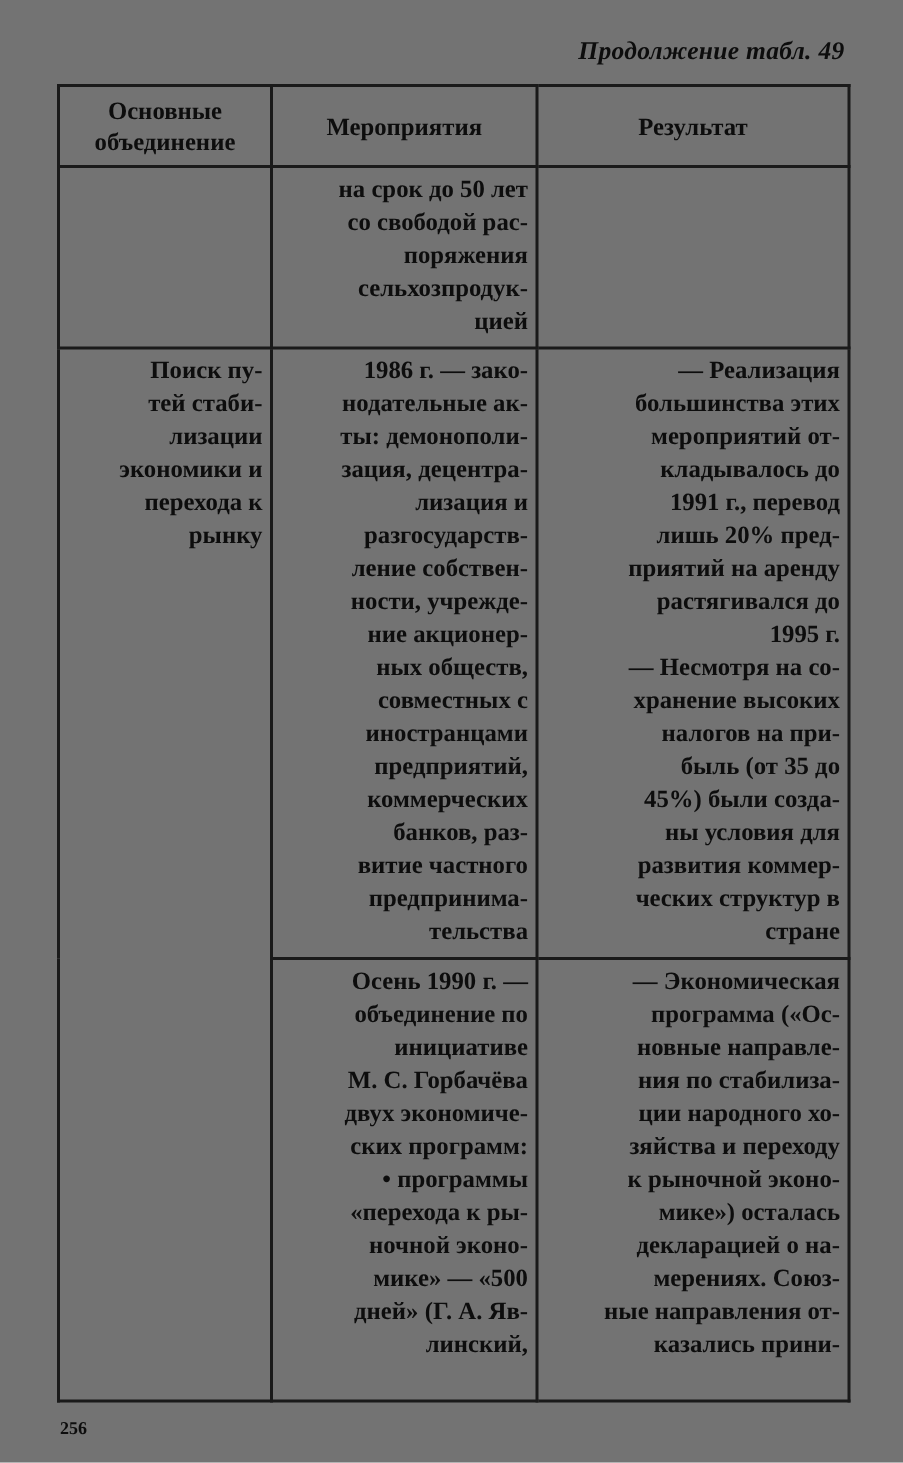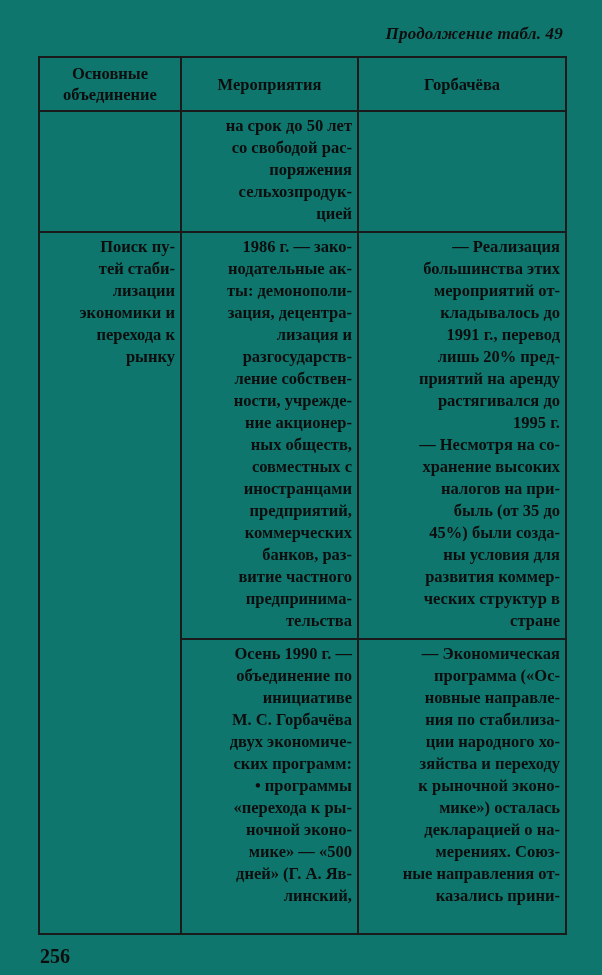--- a/index.html
+++ b/index.html
@@ -5,21 +5,21 @@
   html, body {
     margin: 0;
     padding: 0;
     background: #e8e8e8;
   }
   .page {
     position: relative;
     width: 602px;
     height: 975px;
     margin: 0 auto;
-    background: #0f766e;
+    background: #737373;
     box-sizing: border-box;
     padding: 20px 37px 0 38px;
     overflow: hidden;
     font-family: "Liberation Serif", "DejaVu Serif", serif;
     color: #0d0d0d;
   }
   .caption {
     text-align: right;
     font-size: 17px;
     font-weight: 700;
@@ -54,21 +54,21 @@
   col.c3 { width: 208px; }
   table.doc-table td {
     font-size: 16.5px;
     line-height: 22px;
     padding: 3px 5px 6px 8px;
     white-space: pre-line;
   }
   td.cell-direction { padding-left: 6px; margin-top: 44px; }
   tr.row-last td { padding-bottom: 26px; }
   .page-number {
-    font-size: 20px;
+    font-size: 12px;
     font-weight: 700;
     margin-top: 10px;
     padding-left: 2px;
   }
 </style>
 </head>
 <body>
 
 <div class="page">
 
@@ -78,21 +78,21 @@
     <colgroup>
       <col class="c1">
         <col class="c2">
         <col class="c3">
     </colgroup>
     <thead>
       <tr>
         <th>Основные
 объединение</th>
         <th>Мероприятия</th>
-        <th>Горбачёва</th>
+        <th>Результат</th>
       </tr>
     </thead>
     <tbody>
       <tr>
         <td class="cell-direction"></td>
         <td>на срок до 50 лет
 со свободой рас-
 поряжения
 сельхозпродук-
 цией</td>

